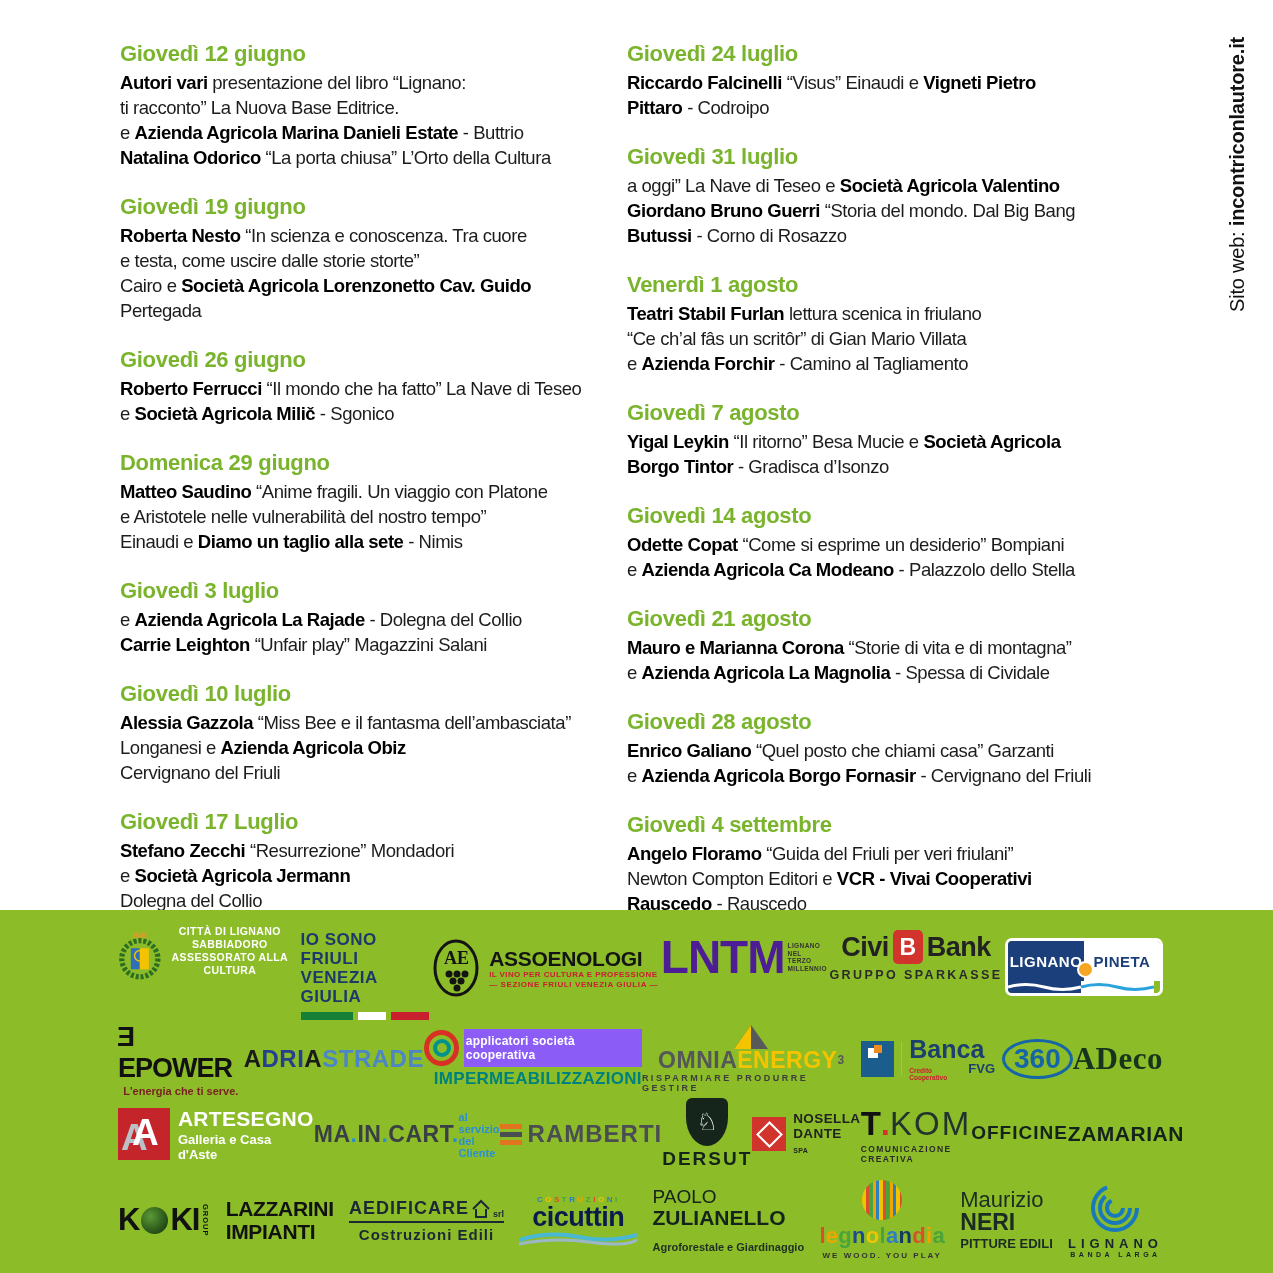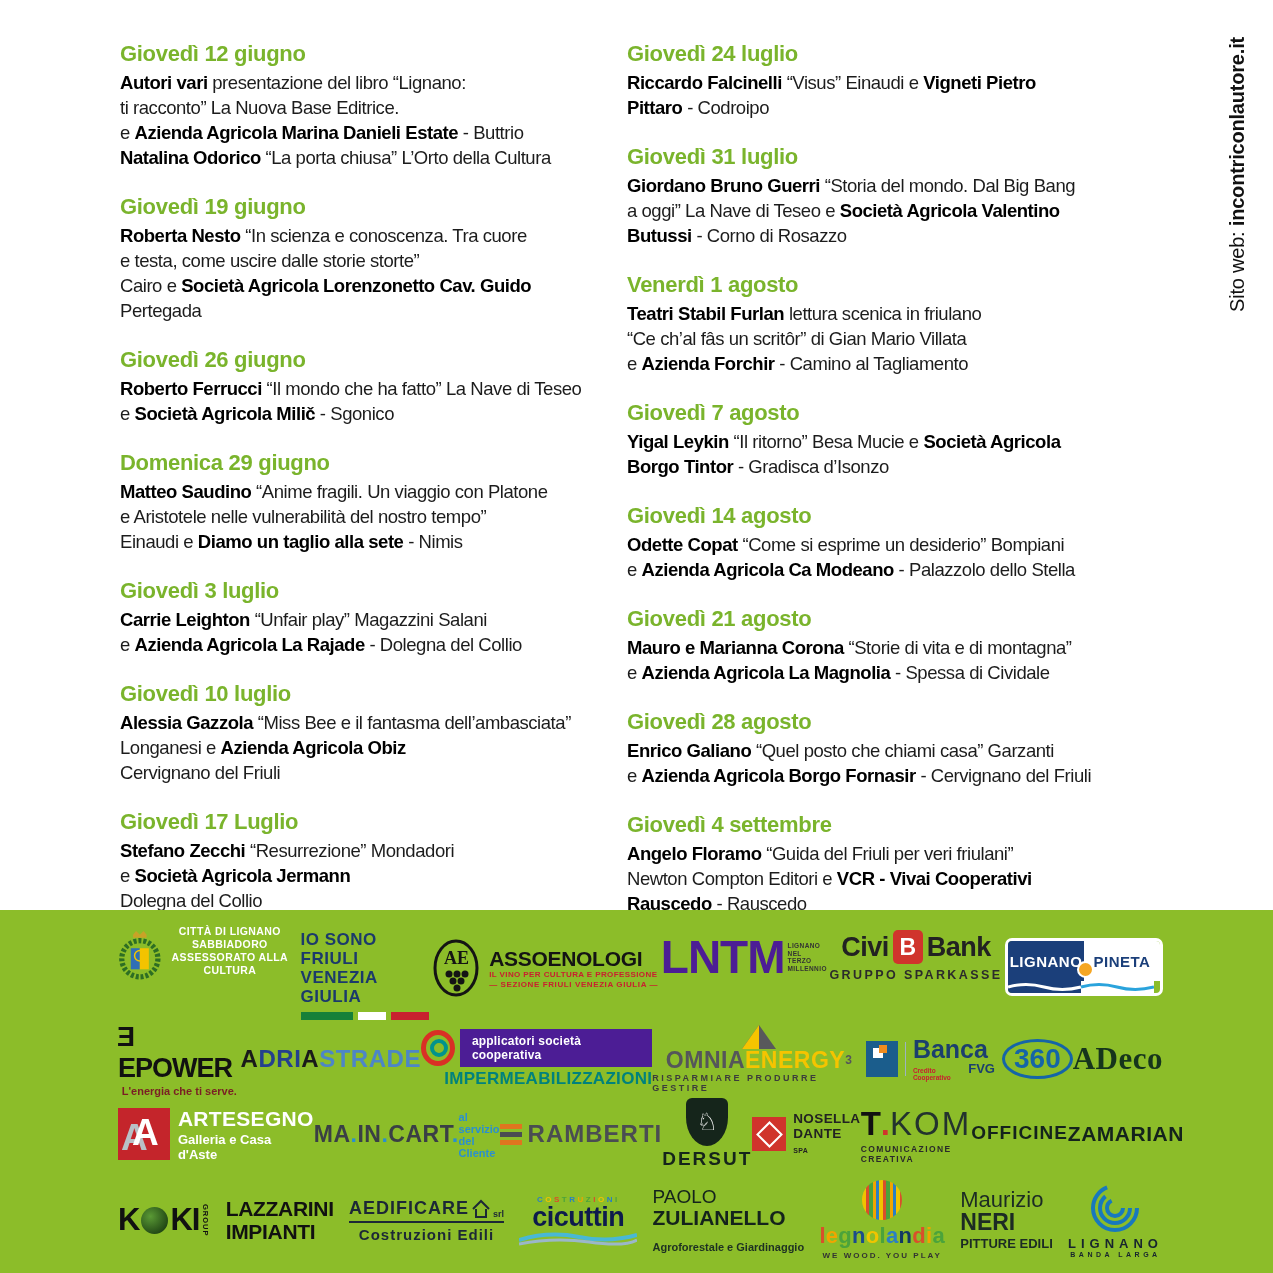--- a/index.html
+++ b/index.html
@@ -63,21 +63,21 @@
   .repower{flex-direction:column;align-items:center;}
   .repower-name{color:#111;font-size:27px;font-weight:900;letter-spacing:-1px;}
   .repower-sub{color:#7a1f24;font-size:11px;font-weight:700;margin-top:1px;}
   
   .adria{font-size:24px;font-weight:900;letter-spacing:0.5px;}
   
   .applic{flex-direction:column;align-items:flex-end;}
   .applic-top{display:flex;align-items:center;gap:5px;}
   .applic-ring{width:26px;height:26px;border-radius:50%;border:5px solid #d93025;position:relative;}
   .applic-ring::after{content:"";position:absolute;left:4px;top:4px;width:10px;height:10px;border-radius:50%;border:4px solid #00938c;}
-  .applic-box{background:#4c1d95;color:#fff;font-size:12px;font-weight:700;padding:5px 12px;letter-spacing:0.2px;}
+  .applic-box{background:#8b5cf6;color:#fff;font-size:12px;font-weight:700;padding:5px 2px;letter-spacing:0.2px;}
   .applic-sub{color:#00827c;font-size:17px;font-weight:800;letter-spacing:0.3px;margin-top:2px;}
   
   .omnia{flex-direction:column;align-items:center;}
   .omnia-name{font-size:23px;font-weight:800;letter-spacing:0.5px;line-height:22px;}
   .omnia-gray{color:#55565a;} .omnia-yellow{color:#f5c400;text-align:center;}
   .omnia-sup{font-size:12px;color:#55565a;vertical-align:top;}
   .omnia-sub{color:#3c3c3c;font-size:9px;font-weight:700;letter-spacing:2.5px;margin-top:2px;}
   
   .banca{gap:7px;}
   .banca-icon{width:36px;height:36px;background:#1b5d8c;position:relative;}
@@ -196,22 +196,22 @@
         <div class="event-line"><span>e </span><span class="b">Società Agricola Milič</span><span> - Sgonico</span></div>
       </div>
       <div class="event">
         <div class="event-date">Domenica 29 giugno</div>
         <div class="event-line"><span class="b">Matteo Saudino</span><span> “Anime fragili. Un viaggio con Platone</span></div>
         <div class="event-line"><span>e Aristotele nelle vulnerabilità del nostro tempo”</span></div>
         <div class="event-line"><span>Einaudi e </span><span class="b">Diamo un taglio alla sete</span><span> - Nimis</span></div>
       </div>
       <div class="event">
         <div class="event-date">Giovedì 3 luglio</div>
+        <div class="event-line"><span>e </span><span class="b">Azienda Agricola La Rajade</span><span> - Dolegna del Collio</span></div>
         <div class="event-line"><span class="b">Carrie Leighton</span><span> “Unfair play” Magazzini Salani</span></div>
-        <div class="event-line"><span>e </span><span class="b">Azienda Agricola La Rajade</span><span> - Dolegna del Collio</span></div>
       </div>
       <div class="event">
         <div class="event-date">Giovedì 10 luglio</div>
         <div class="event-line"><span class="b">Alessia Gazzola</span><span> “Miss Bee e il fantasma dell’ambasciata”</span></div>
         <div class="event-line"><span>Longanesi e </span><span class="b">Azienda Agricola Obiz</span></div>
         <div class="event-line"><span>Cervignano del Friuli</span></div>
       </div>
       <div class="event">
         <div class="event-date">Giovedì 17 Luglio</div>
         <div class="event-line"><span class="b">Stefano Zecchi</span><span> “Resurrezione” Mondadori</span></div>
@@ -220,22 +220,22 @@
       </div>
     </div>
   <div class="col" id="col-right">
       <div class="event">
         <div class="event-date">Giovedì 24 luglio</div>
         <div class="event-line"><span class="b">Riccardo Falcinelli</span><span> “Visus” Einaudi e </span><span class="b">Vigneti Pietro</span></div>
         <div class="event-line"><span class="b">Pittaro</span><span> - Codroipo</span></div>
       </div>
       <div class="event">
         <div class="event-date">Giovedì 31 luglio</div>
+        <div class="event-line"><span>a oggi” La Nave di Teseo e </span><span class="b">Società Agricola Valentino</span></div>
         <div class="event-line"><span class="b">Giordano Bruno Guerri</span><span> “Storia del mondo. Dal Big Bang</span></div>
-        <div class="event-line"><span>a oggi” La Nave di Teseo e </span><span class="b">Società Agricola Valentino</span></div>
         <div class="event-line"><span class="b">Butussi</span><span> - Corno di Rosazzo</span></div>
       </div>
       <div class="event">
         <div class="event-date">Venerdì 1 agosto</div>
         <div class="event-line"><span class="b">Teatri Stabil Furlan</span><span> lettura scenica in friulano</span></div>
         <div class="event-line"><span>“Ce ch’al fâs un scritôr” di Gian Mario Villata</span></div>
         <div class="event-line"><span>e </span><span class="b">Azienda Forchir</span><span> - Camino al Tagliamento</span></div>
       </div>
       <div class="event">
         <div class="event-date">Giovedì 7 agosto</div>

